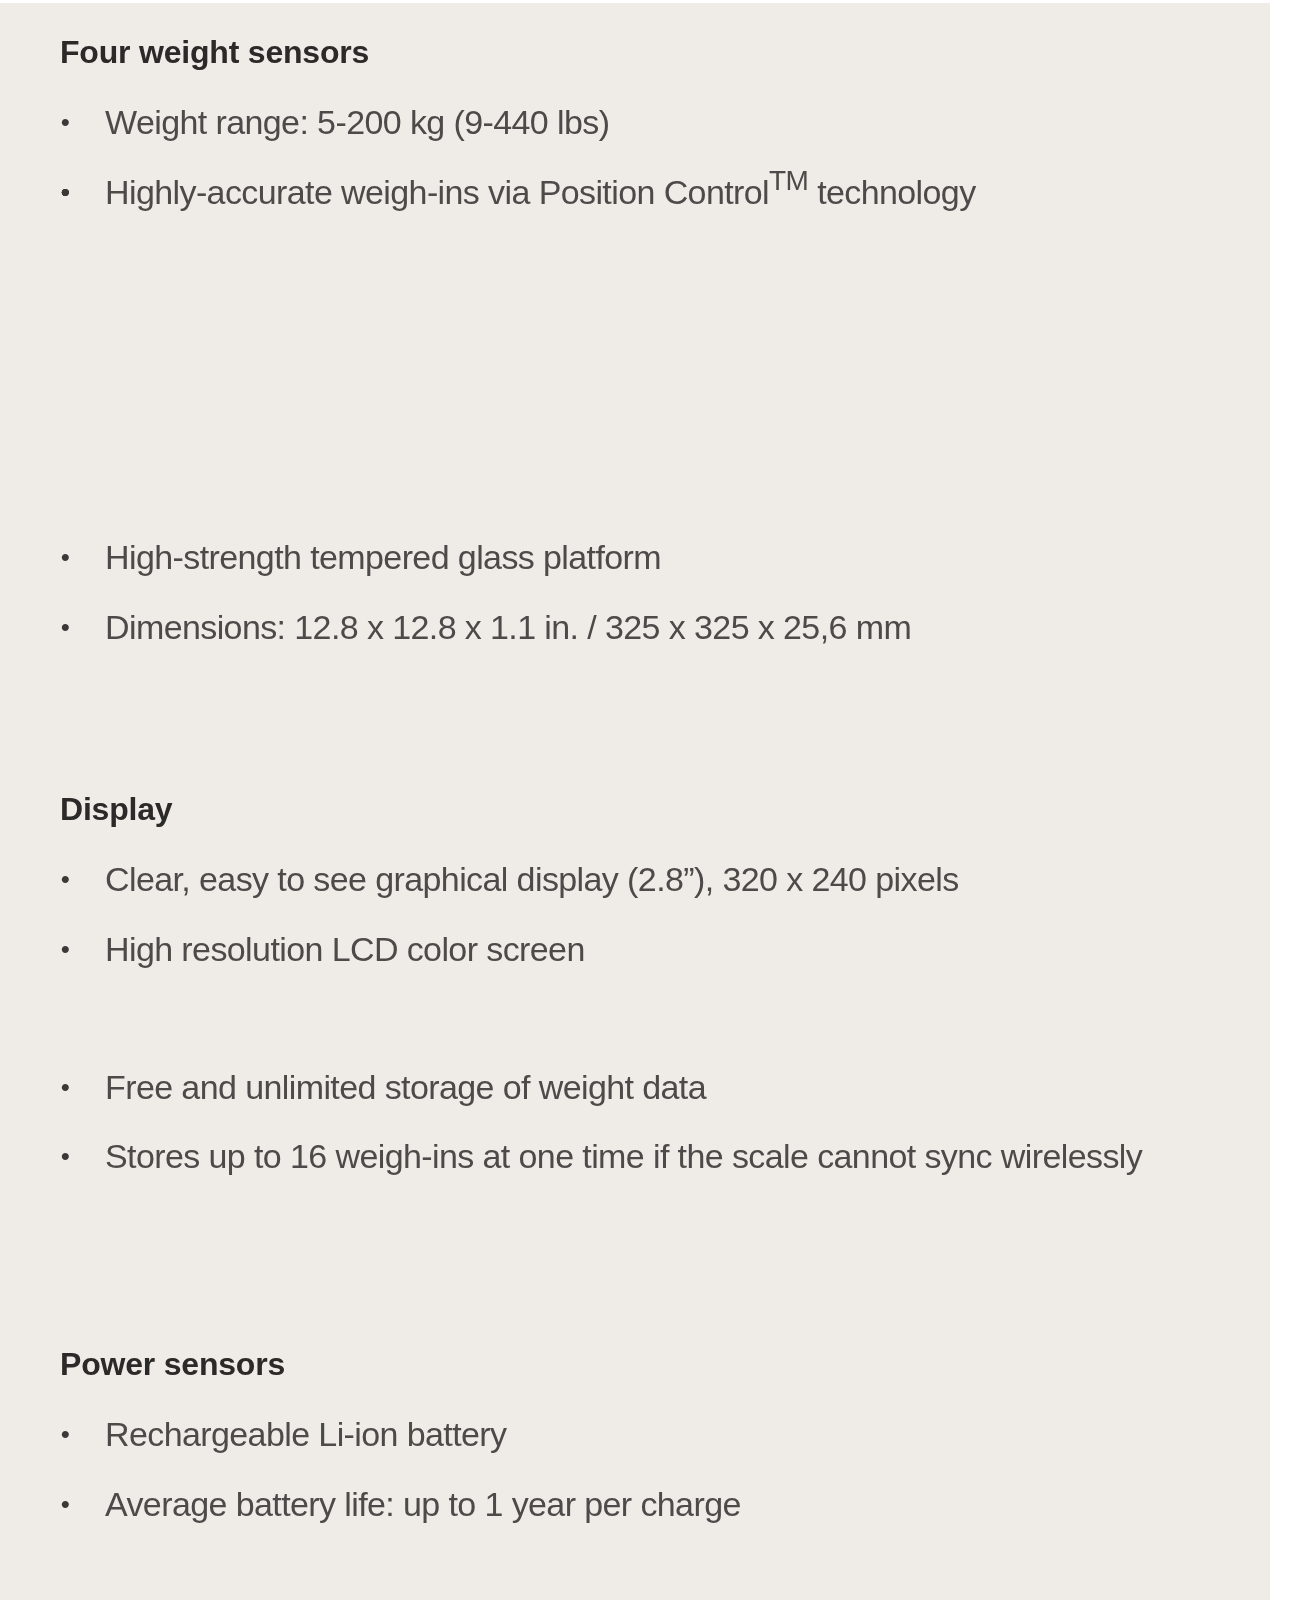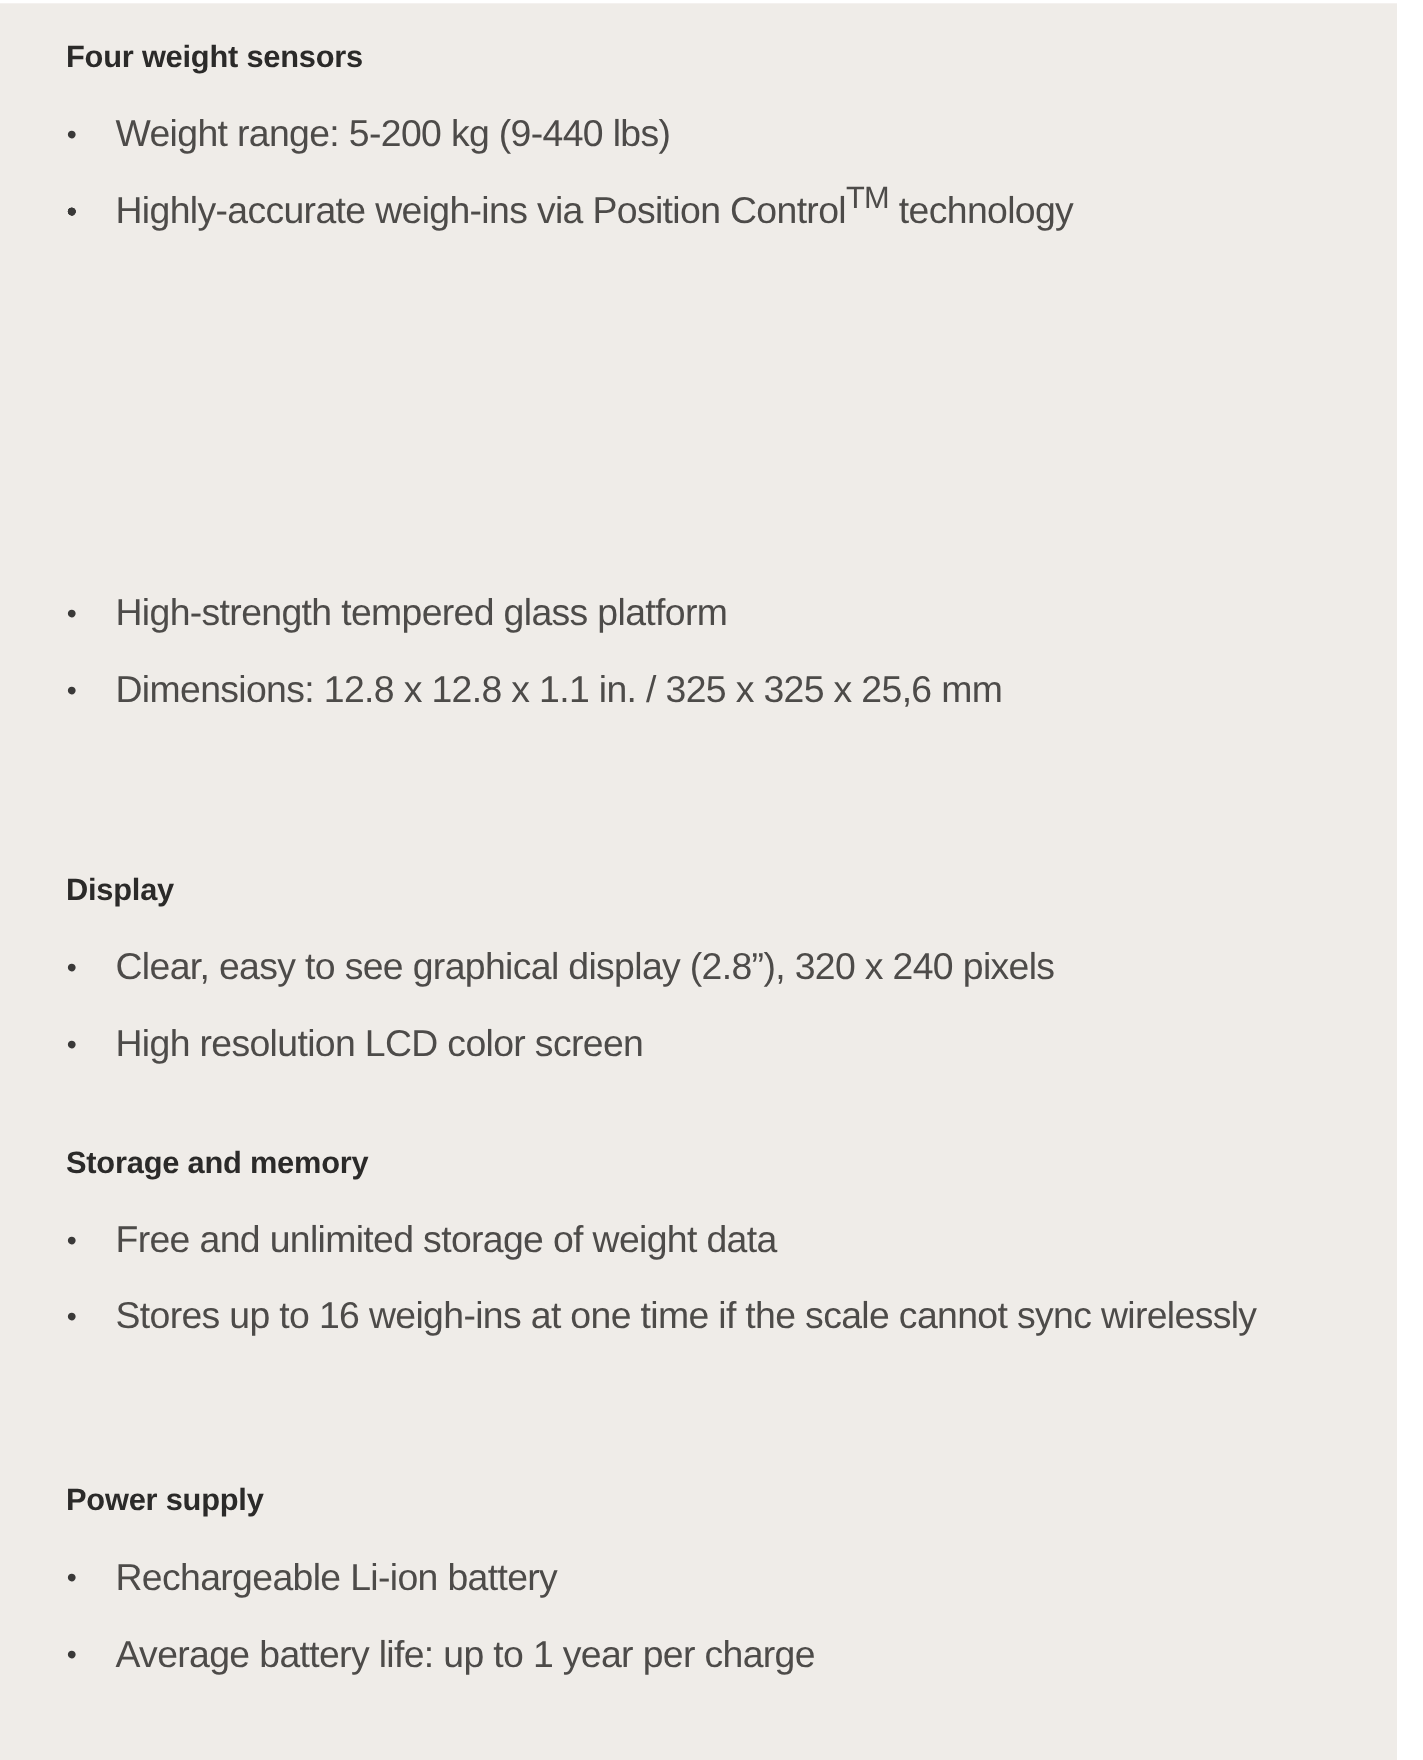--- a/index.html
+++ b/index.html
@@ -22,21 +22,21 @@
       height: 1597px;
       background: #efece8;
     }
     .section {
       position: absolute;
       left: 60px;
       width: 1180px;
     }
     .section h2 {
       margin: 0;
-      font-size: 28px;
+      font-size: 32px;
       font-weight: bold;
       color: #2b2a29;
       line-height: 40px;
       letter-spacing: -0.2px;
     }
     .section ul {
       list-style: none;
       margin: 0;
       padding: 0;
     }
@@ -95,28 +95,27 @@
 
   <div class="section" id="sec-2">
     <h2>Display</h2>
     <ul>
       <li><span class="bullet">•</span><span>Clear, easy to see graphical display (2.8”), 320 x 240 pixels</span></li>
       <li><span class="bullet">•</span><span>High resolution LCD color screen</span></li>
     </ul>
   </div>
 
   <div class="section" id="sec-3">
-    <h2>Storage and memory</h2>
     <ul>
       <li><span class="bullet">•</span><span>Free and unlimited storage of weight data</span></li>
       <li style="line-height:38px;"><span class="bullet">•</span><span>Stores up to 16 weigh-ins at one time if the scale cannot sync wirelessly</span></li>
     </ul>
   </div>
 
   <div class="section" id="sec-4">
-    <h2>Power supply</h2>
+    <h2>Power sensors</h2>
     <ul>
       <li><span class="bullet">•</span><span>Rechargeable Li-ion battery</span></li>
       <li><span class="bullet">•</span><span>Average battery life: up to 1 year per charge</span></li>
     </ul>
   </div>
 
 </div>
 
 </body></html>

